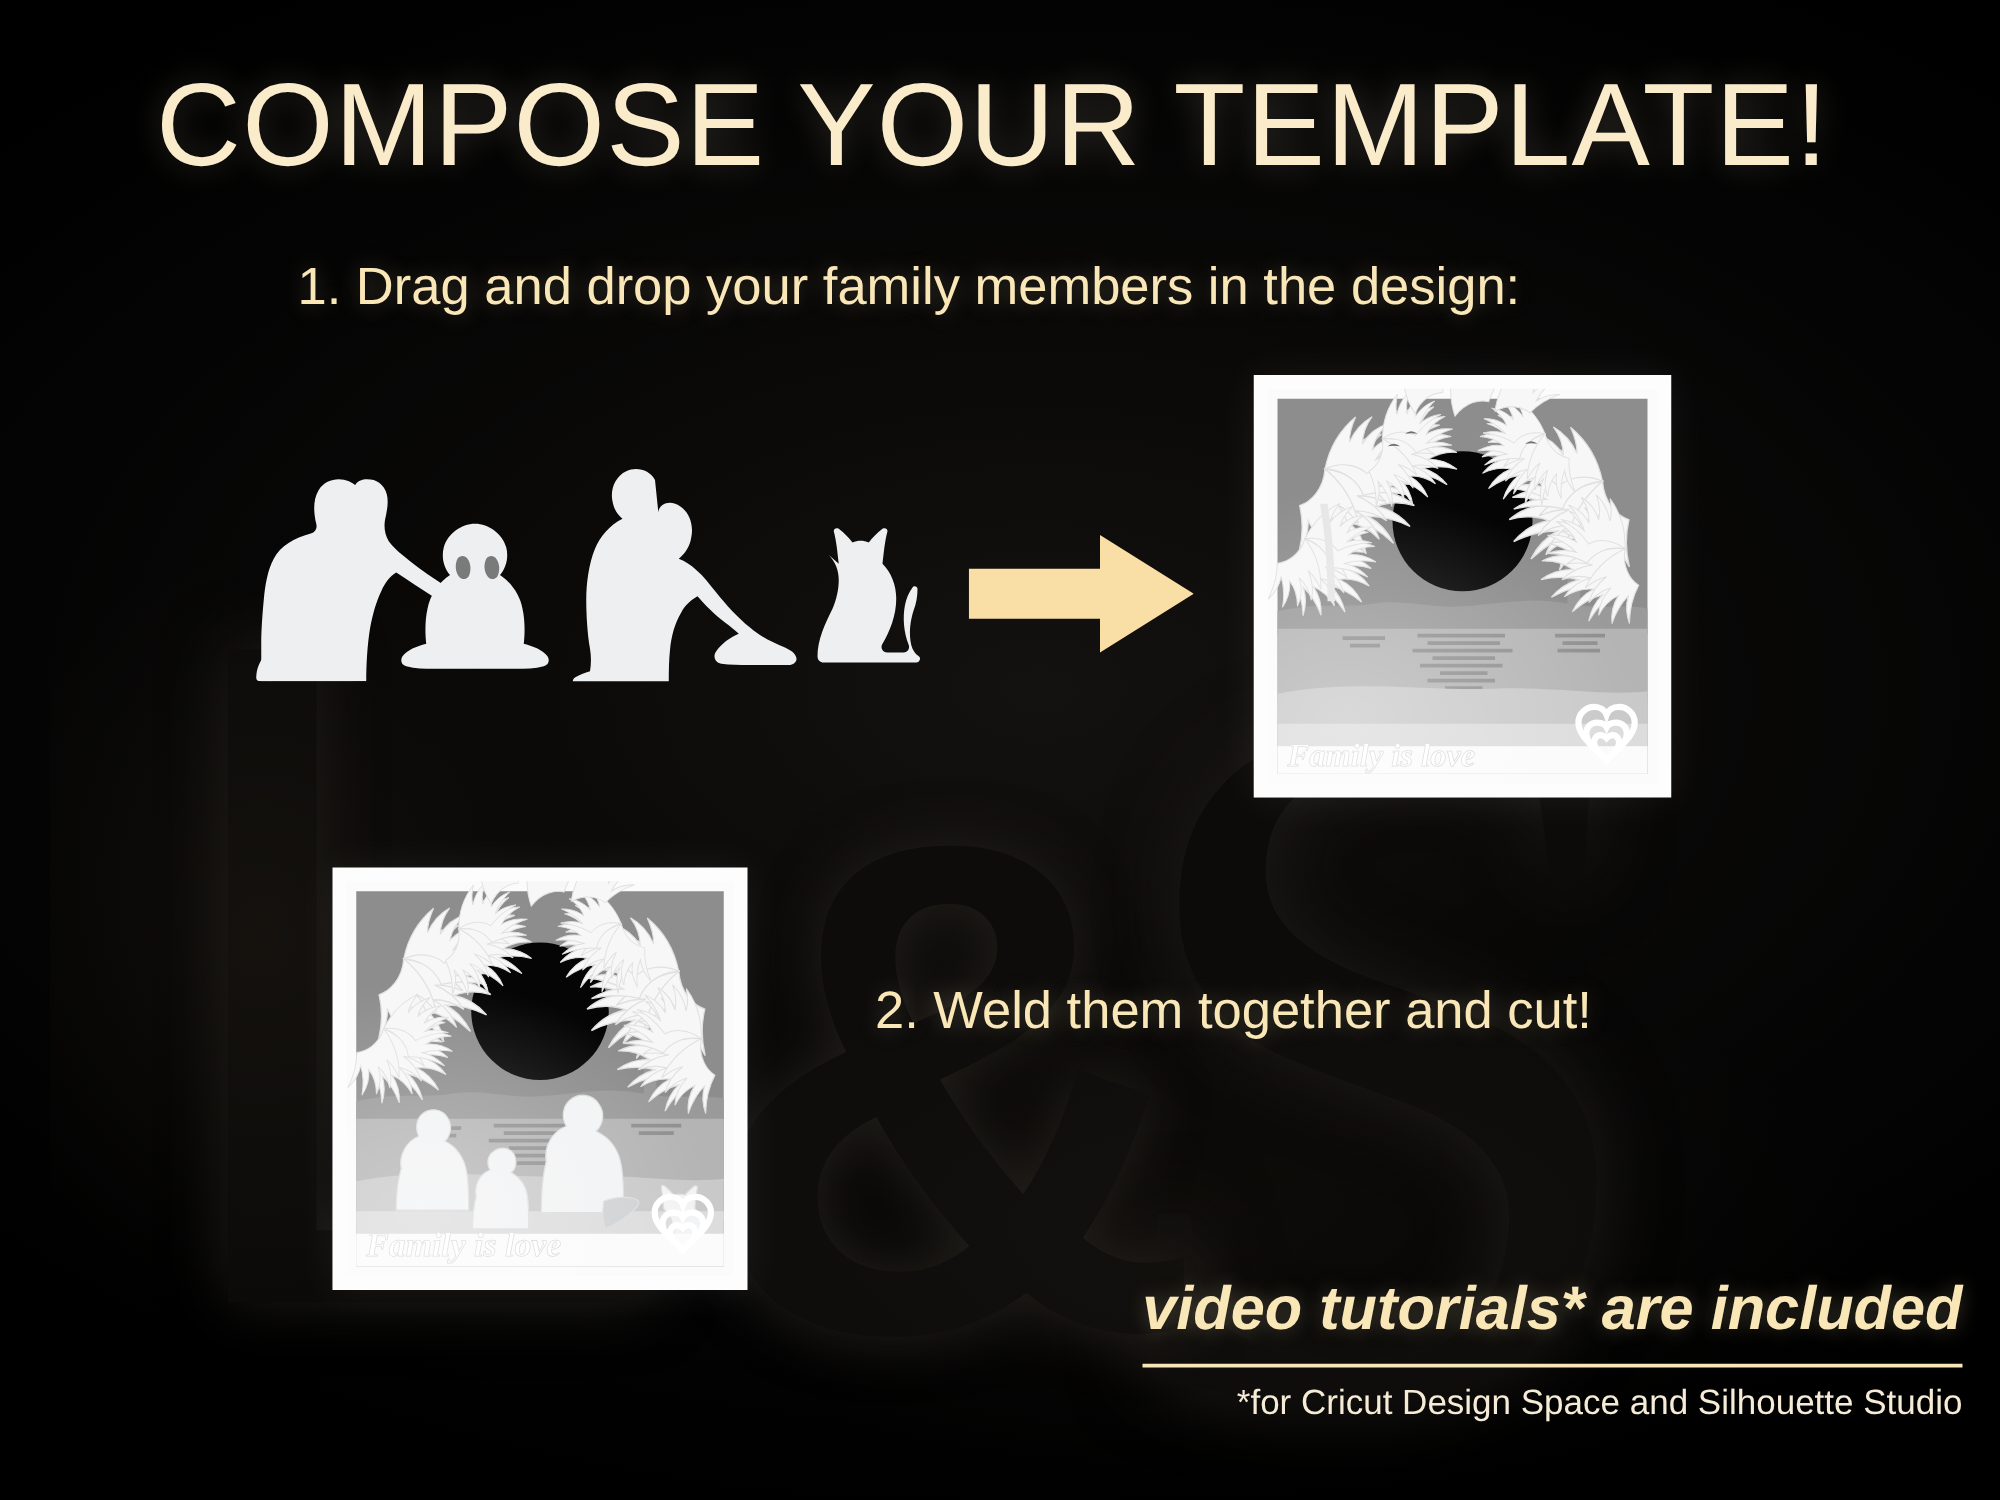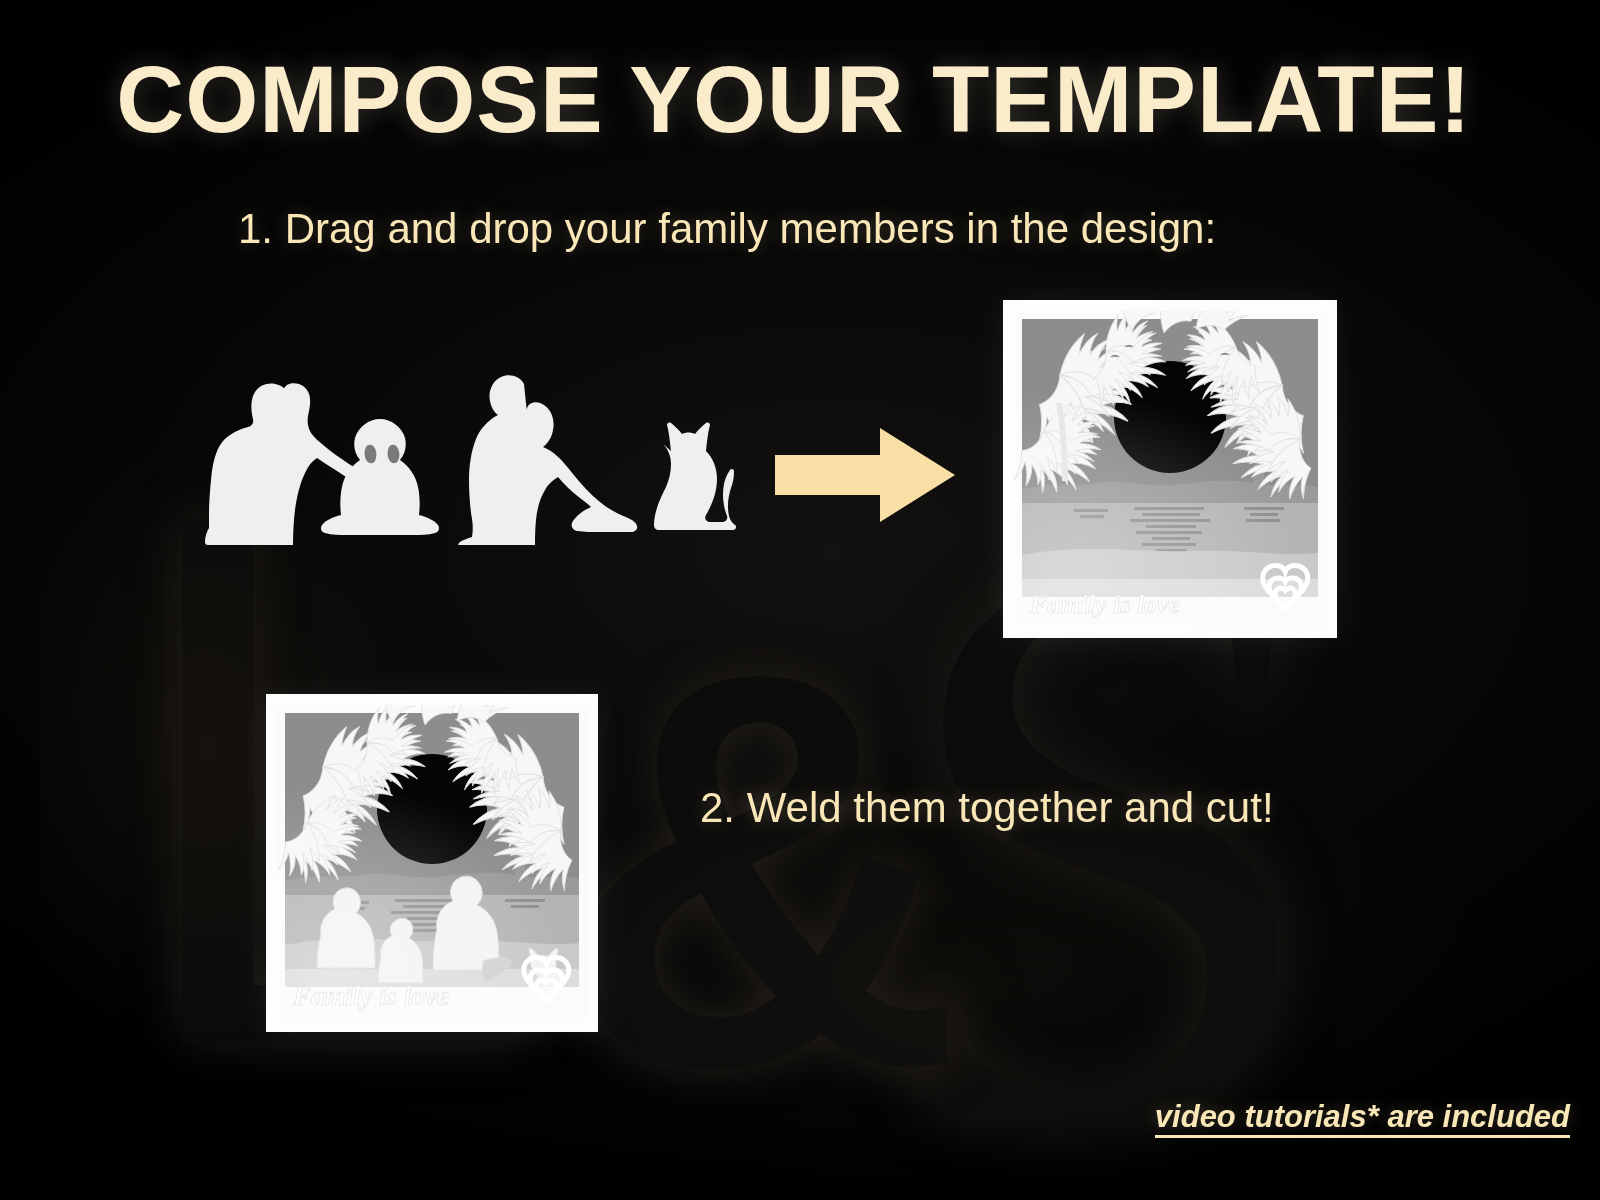--- a/index.html
+++ b/index.html
@@ -61,21 +61,21 @@
     pointer-events:none;
   }
 
   
   #title {
     position:absolute; left:0; right:12px; top:46px;
     text-align:center;
     font-size:94px;
     letter-spacing:1px;
     color:#FAEBCB;
-    font-weight:700;
+    font-weight:400;
     white-space:nowrap;
     text-shadow:0 0 26px rgba(250,235,203,.22);
   }
   .step {
     position:absolute;
     color:#FAE7B8;
     font-size:42px;
     font-weight:400;
     white-space:nowrap;
     text-shadow:0 0 18px rgba(250,231,184,.25);
@@ -83,25 +83,25 @@
   #step1 { left:238px; top:205px; }
   #step2 { left:700px; top:784px; }
 
   #tut-wrap {
     position:absolute; right:30px; bottom:62px;
     text-align:right;
   }
   #tut {
     display:inline-block;
     color:#FAE7B8;
-    font-size:31px;
+    font-size:49px;
     font-style:italic;
     font-weight:700;
     border-bottom:3px solid #FAE7B8;
-    padding-bottom:0;
+    padding-bottom:16px;
     white-space:nowrap;
     text-shadow:0 0 16px rgba(250,231,184,.25);
   }
   #foot {
     margin-top:12px;
     color:#F6EBD6;
     font-size:28px;
     font-weight:400;
     white-space:nowrap;
   }
@@ -386,15 +386,16 @@
           <path d="M272 300 c-7-7-13-11-13-17 0-4 3-7 7-7 3 0 5 1 6 3 1-2 3-3 6-3 4 0 7 3 7 7 0 6-6 10-13 17z" transform="translate(-2,-10) scale(1.25) translate(-55,-56)"></path>
           <path d="M272 300 c-4-4-8-7-8-11 0-3 2-5 4-5 2 0 3 1 4 2 1-1 2-2 4-2 2 0 4 2 4 5 0 4-4 7-8 11z" transform="translate(-2,-10) scale(1.25) translate(-55,-56)"></path>
         </g>
       </g>
     </svg>
     <div class="sheen"></div>
   </div>
 
   <div id="tut-wrap">
     <div id="tut">video tutorials* are included</div>
+    <div id="foot">*for Cricut Design Space and Silhouette Studio</div>
   </div>
 
 </div>
 
 </body></html>

